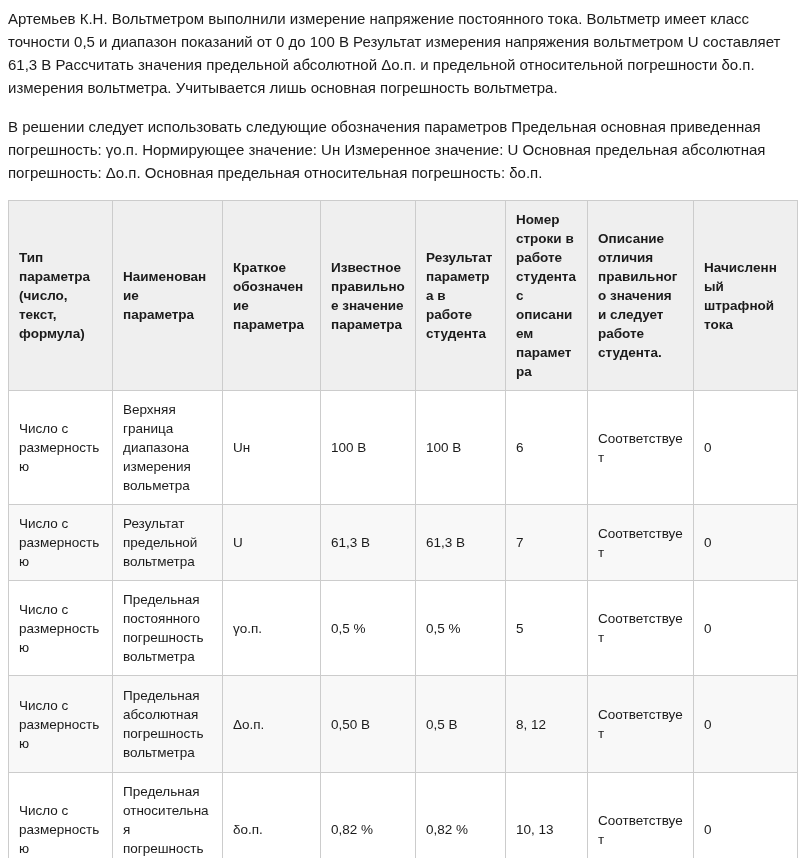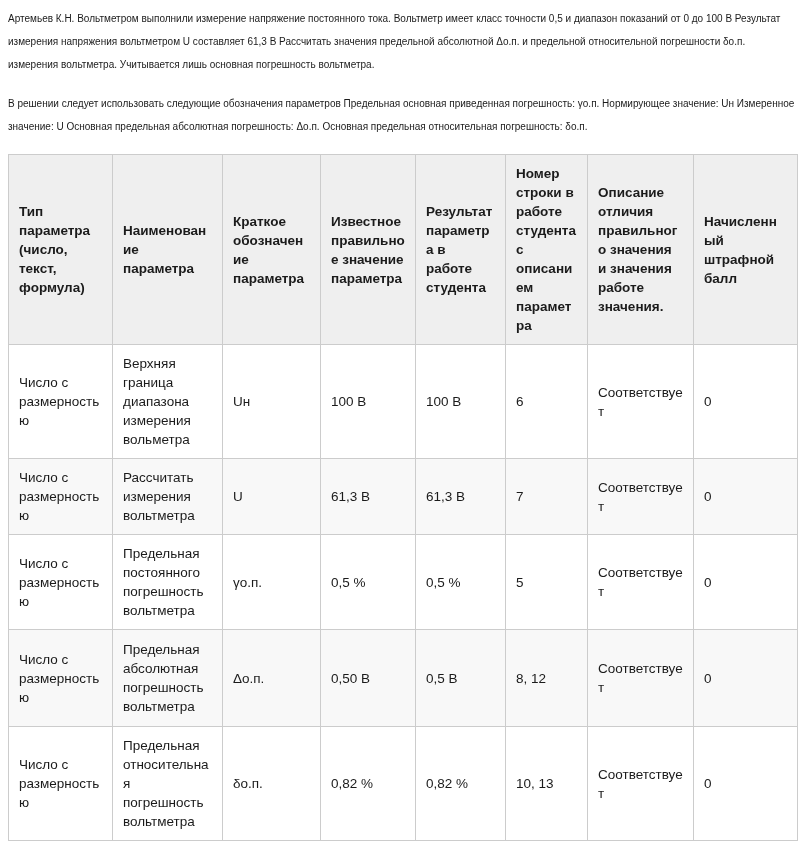--- a/index.html
+++ b/index.html
@@ -8,21 +8,21 @@
   }
   body {
     width: 805px;
     padding: 7px 8px 10px 8px;
     box-sizing: border-box;
     font-family: "Liberation Sans", sans-serif;
     color: #1b1b1b;
   }
   p.para {
     margin: 0 0 16px 0;
-    font-size: 10px;
+    font-size: 15px;
     line-height: 23px;
   }
   table.params {
     border-collapse: collapse;
     table-layout: fixed;
     width: 789px;
     font-size: 13.5px;
     line-height: 19px;
     margin-bottom: 13px;
   }
@@ -69,38 +69,38 @@
     <col style="width:104px">
   </colgroup>
   <thead>
     <tr>
       <th>Тип параметра (число, текст, формула)</th>
       <th>Наименование параметра</th>
       <th>Краткое обозначение параметра</th>
       <th>Известное правильное значение параметра</th>
       <th>Результат параметра в работе студента</th>
       <th>Номер строки в работе студента с описанием параметра</th>
-      <th>Описание отличия правильного значения и значения работе значения.</th>
-      <th>Начисленный штрафной балл</th>
+      <th>Описание отличия правильного значения и следует работе студента.</th>
+      <th>Начисленный штрафной тока</th>
     </tr>
   </thead>
   <tbody>
     <tr class="r1">
       <td>Число с размерностью</td>
       <td>Верхняя граница диапазона измерения вольметра</td>
       <td>Uн</td>
       <td>100 В</td>
       <td>100 В</td>
       <td>6</td>
       <td>Соответствует</td>
       <td>0</td>
     </tr>
     <tr class="r2">
       <td>Число с размерностью</td>
-      <td>Рассчитать измерения вольтметра</td>
+      <td>Результат предельной вольтметра</td>
       <td>U</td>
       <td>61,3 В</td>
       <td>61,3 В</td>
       <td>7</td>
       <td>Соответствует</td>
       <td>0</td>
     </tr>
     <tr class="r3">
       <td>Число с размерностью</td>
       <td>Предельная постоянного погрешность вольтметра</td>

